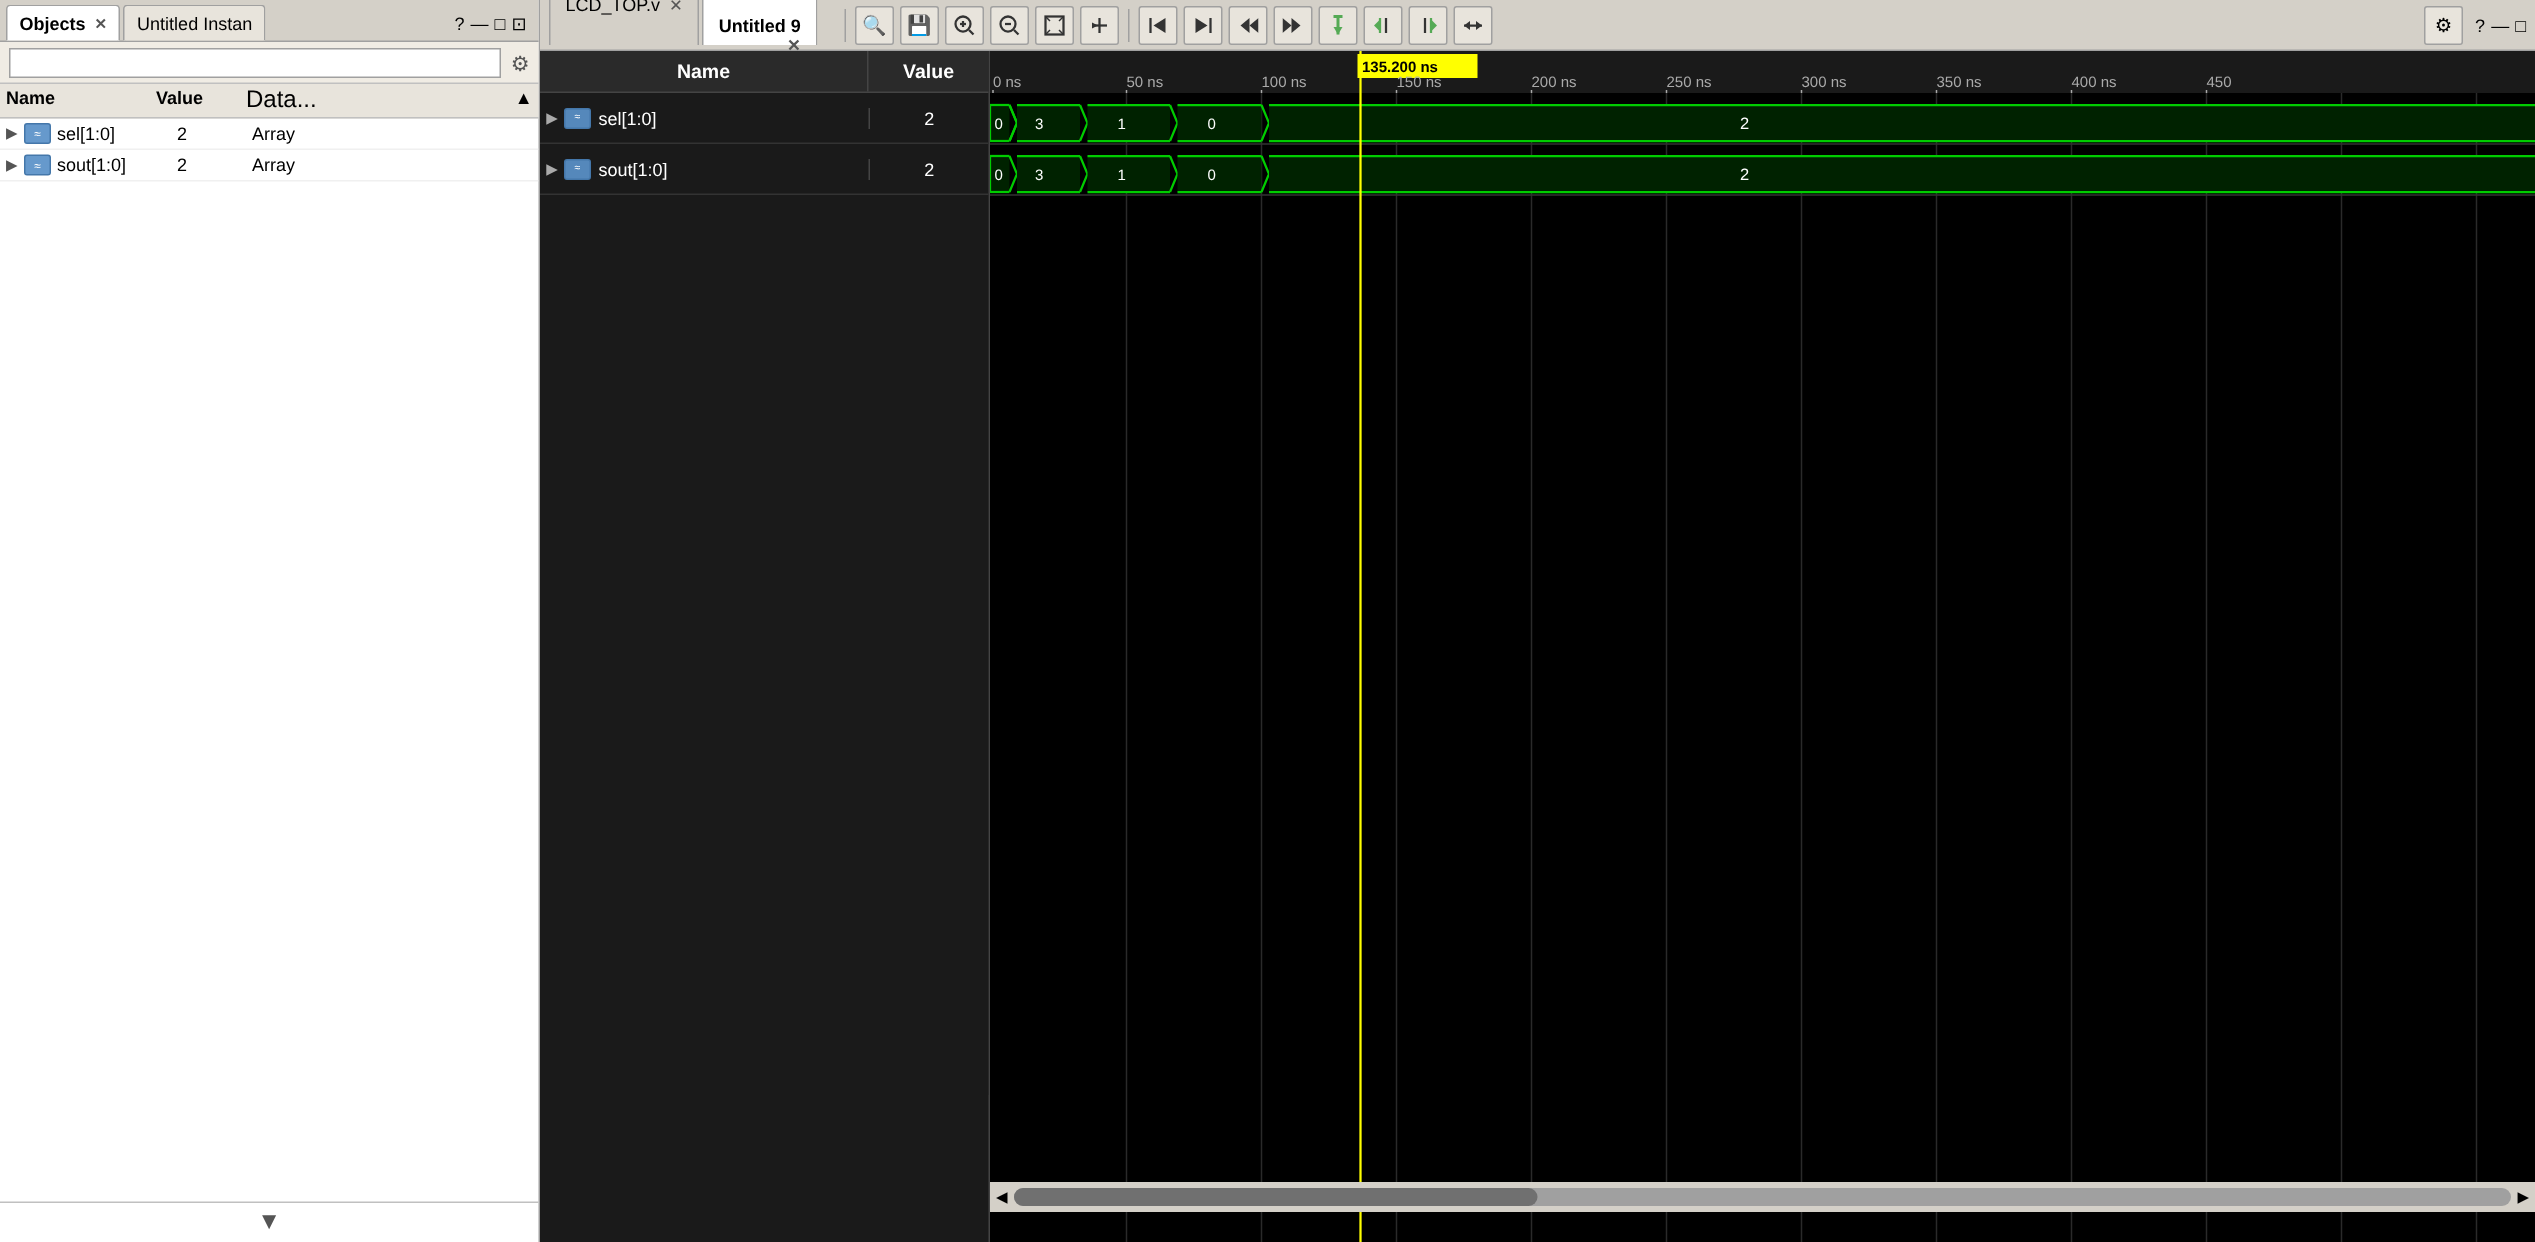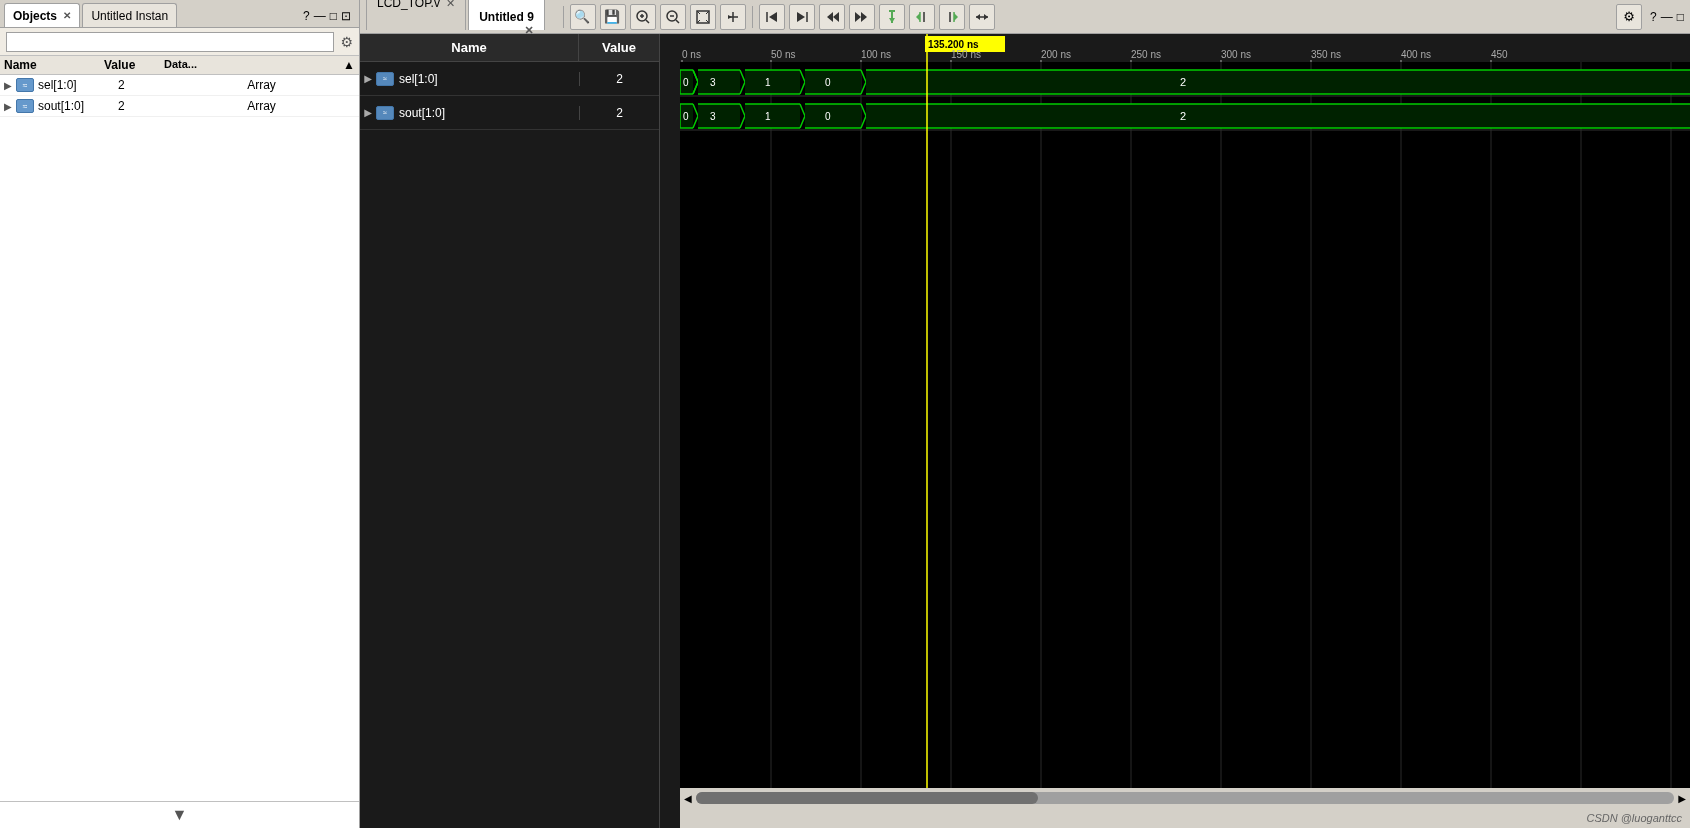--- a/index.html
+++ b/index.html
@@ -21,30 +21,30 @@
     .left-tab-controls { margin-left: auto; display: flex; align-items: center; gap: 4px; padding-right: 4px; padding-bottom: 4px; }
     .left-tab-controls span { cursor: pointer; font-size: 12px; }
 
     .left-toolbar { display: flex; align-items: center; padding: 3px 6px; background: #f0ece4; border-bottom: 1px solid #c0c0c0; height: 28px; gap: 6px; }
     .search-box { flex: 1; height: 20px; border: 1px solid #a0a0a0; padding: 0 4px; font-size: 11px; background: white; }
     .gear-btn { cursor: pointer; font-size: 14px; color: #555; }
 
     .left-table-header { display: flex; background: #e8e4dc; border-bottom: 1px solid #c0c0c0; padding: 2px 4px; }
     .left-table-header .col-name { width: 100px; font-weight: bold; font-size: 12px; }
     .left-table-header .col-value { width: 60px; font-weight: bold; font-size: 12px; }
-    .left-table-header .col-data { flex: 1; font-weight: bold; font-size: 11px; }
+    .left-table-header .col-data { flex: 1; font-weight: normal; font-size: 16px; }
     .left-table-header .scroll-up { margin-left: auto; cursor: pointer; }
 
     .left-table-body { flex: 1; overflow-y: auto; }
     .left-row { display: flex; align-items: center; padding: 3px 4px; border-bottom: 1px solid #f0f0f0; cursor: pointer; }
     .left-row .expand-arrow { width: 12px; font-size: 10px; color: #555; cursor: pointer; }
     .left-row .signal-icon { width: 18px; height: 14px; background: #6699cc; border: 1px solid #4477aa; margin-right: 4px; border-radius: 2px; display: inline-flex; align-items: center; justify-content: center; font-size: 8px; color: white; flex-shrink: 0; }
     .left-row .col-name { width: 80px; font-size: 12px; overflow: hidden; text-overflow: ellipsis; white-space: nowrap; }
     .left-row .col-value { width: 50px; font-size: 12px; }
-    .left-row .col-data { flex: 1; font-size: 12px; text-align: center; }
+    .left-row .col-data { flex: 1; font-size: 12px; }
 
     .left-scroll-down { text-align: center; padding: 4px; cursor: pointer; color: #555; font-size: 16px; border-top: 1px solid #c0c0c0; }
 
     
     .right-panel { flex: 1; display: flex; flex-direction: column; background: #d4d0c8; }
 
     .right-toolbar { display: flex; align-items: center; padding: 3px 6px; background: #d4d0c8; border-bottom: 1px solid #a0a0a0; height: 34px; gap: 4px; }
     .toolbar-btn { width: 26px; height: 26px; display: flex; align-items: center; justify-content: center; border: 1px solid #a0a0a0; background: #e8e4dc; cursor: pointer; font-size: 13px; border-radius: 2px; }
     .toolbar-separator { width: 1px; height: 22px; background: #a0a0a0; margin: 0 2px; }
     .toolbar-gear { margin-left: auto; }
@@ -59,21 +59,21 @@
     .signal-list-header .hdr-value { width: 80px; display: flex; align-items: center; justify-content: center; color: #ffffff; font-weight: bold; font-size: 13px; }
 
     .signal-rows { flex: 1; overflow: hidden; }
     .signal-row { display: flex; align-items: center; height: 34px; border-bottom: 1px solid #333; }
     .signal-row .sig-expand { width: 16px; color: #aaa; font-size: 10px; cursor: pointer; display: flex; align-items: center; justify-content: center; }
     .signal-row .sig-icon { width: 18px; height: 14px; background: #5588bb; border: 1px solid #4477aa; margin-right: 3px; border-radius: 2px; display: flex; align-items: center; justify-content: center; font-size: 7px; color: white; flex-shrink: 0; }
     .signal-row .sig-name { flex: 1; color: #ffffff; font-size: 12px; padding-left: 2px; }
     .signal-row .sig-value { width: 80px; color: #ffffff; font-size: 12px; text-align: center; border-left: 1px solid #444; display: flex; align-items: center; justify-content: center; }
 
     
-    .waveform-display { flex: 1; display: flex; flex-direction: column; overflow: hidden; position: relative; margin-left: 20px; }
+    .waveform-display { flex: 1; display: flex; flex-direction: column; overflow: hidden; position: relative; }
 
     svg { display: block; }
   </style>
 </head>
 <body>
 
 <div class="main-container">
   <div class="content-area">
 
     <div class="left-panel">
@@ -394,20 +394,17 @@
           </svg>
 
           <div style="position:absolute; bottom:20px; left:0; right:0; height:20px; background:#d4d0c8; display:flex; align-items:center; padding:0 4px; gap:4px; z-index:10;">
             <span style="cursor:pointer; font-size:10px;">◀</span>
             <div style="flex:1; height:12px; background:#a0a0a0; border-radius:6px;">
               <div style="width:35%; height:12px; background:#707070; border-radius:6px;"></div>
             </div>
             <span style="cursor:pointer; font-size:10px;">▶</span>
           </div>
 
-          <div style="position:absolute; bottom:0; left:0; right:0; height:20px; background:#d4d0c8; display:flex; align-items:center; padding:0 8px; z-index:10;">
-            <span style="margin-left:auto; color:#666; font-size:11px; font-style:italic;">CSDN @luoganttcc</span>
-          </div>
         </div>
       </div>
     </div>
   </div>
 </div>
 
 </body></html>

